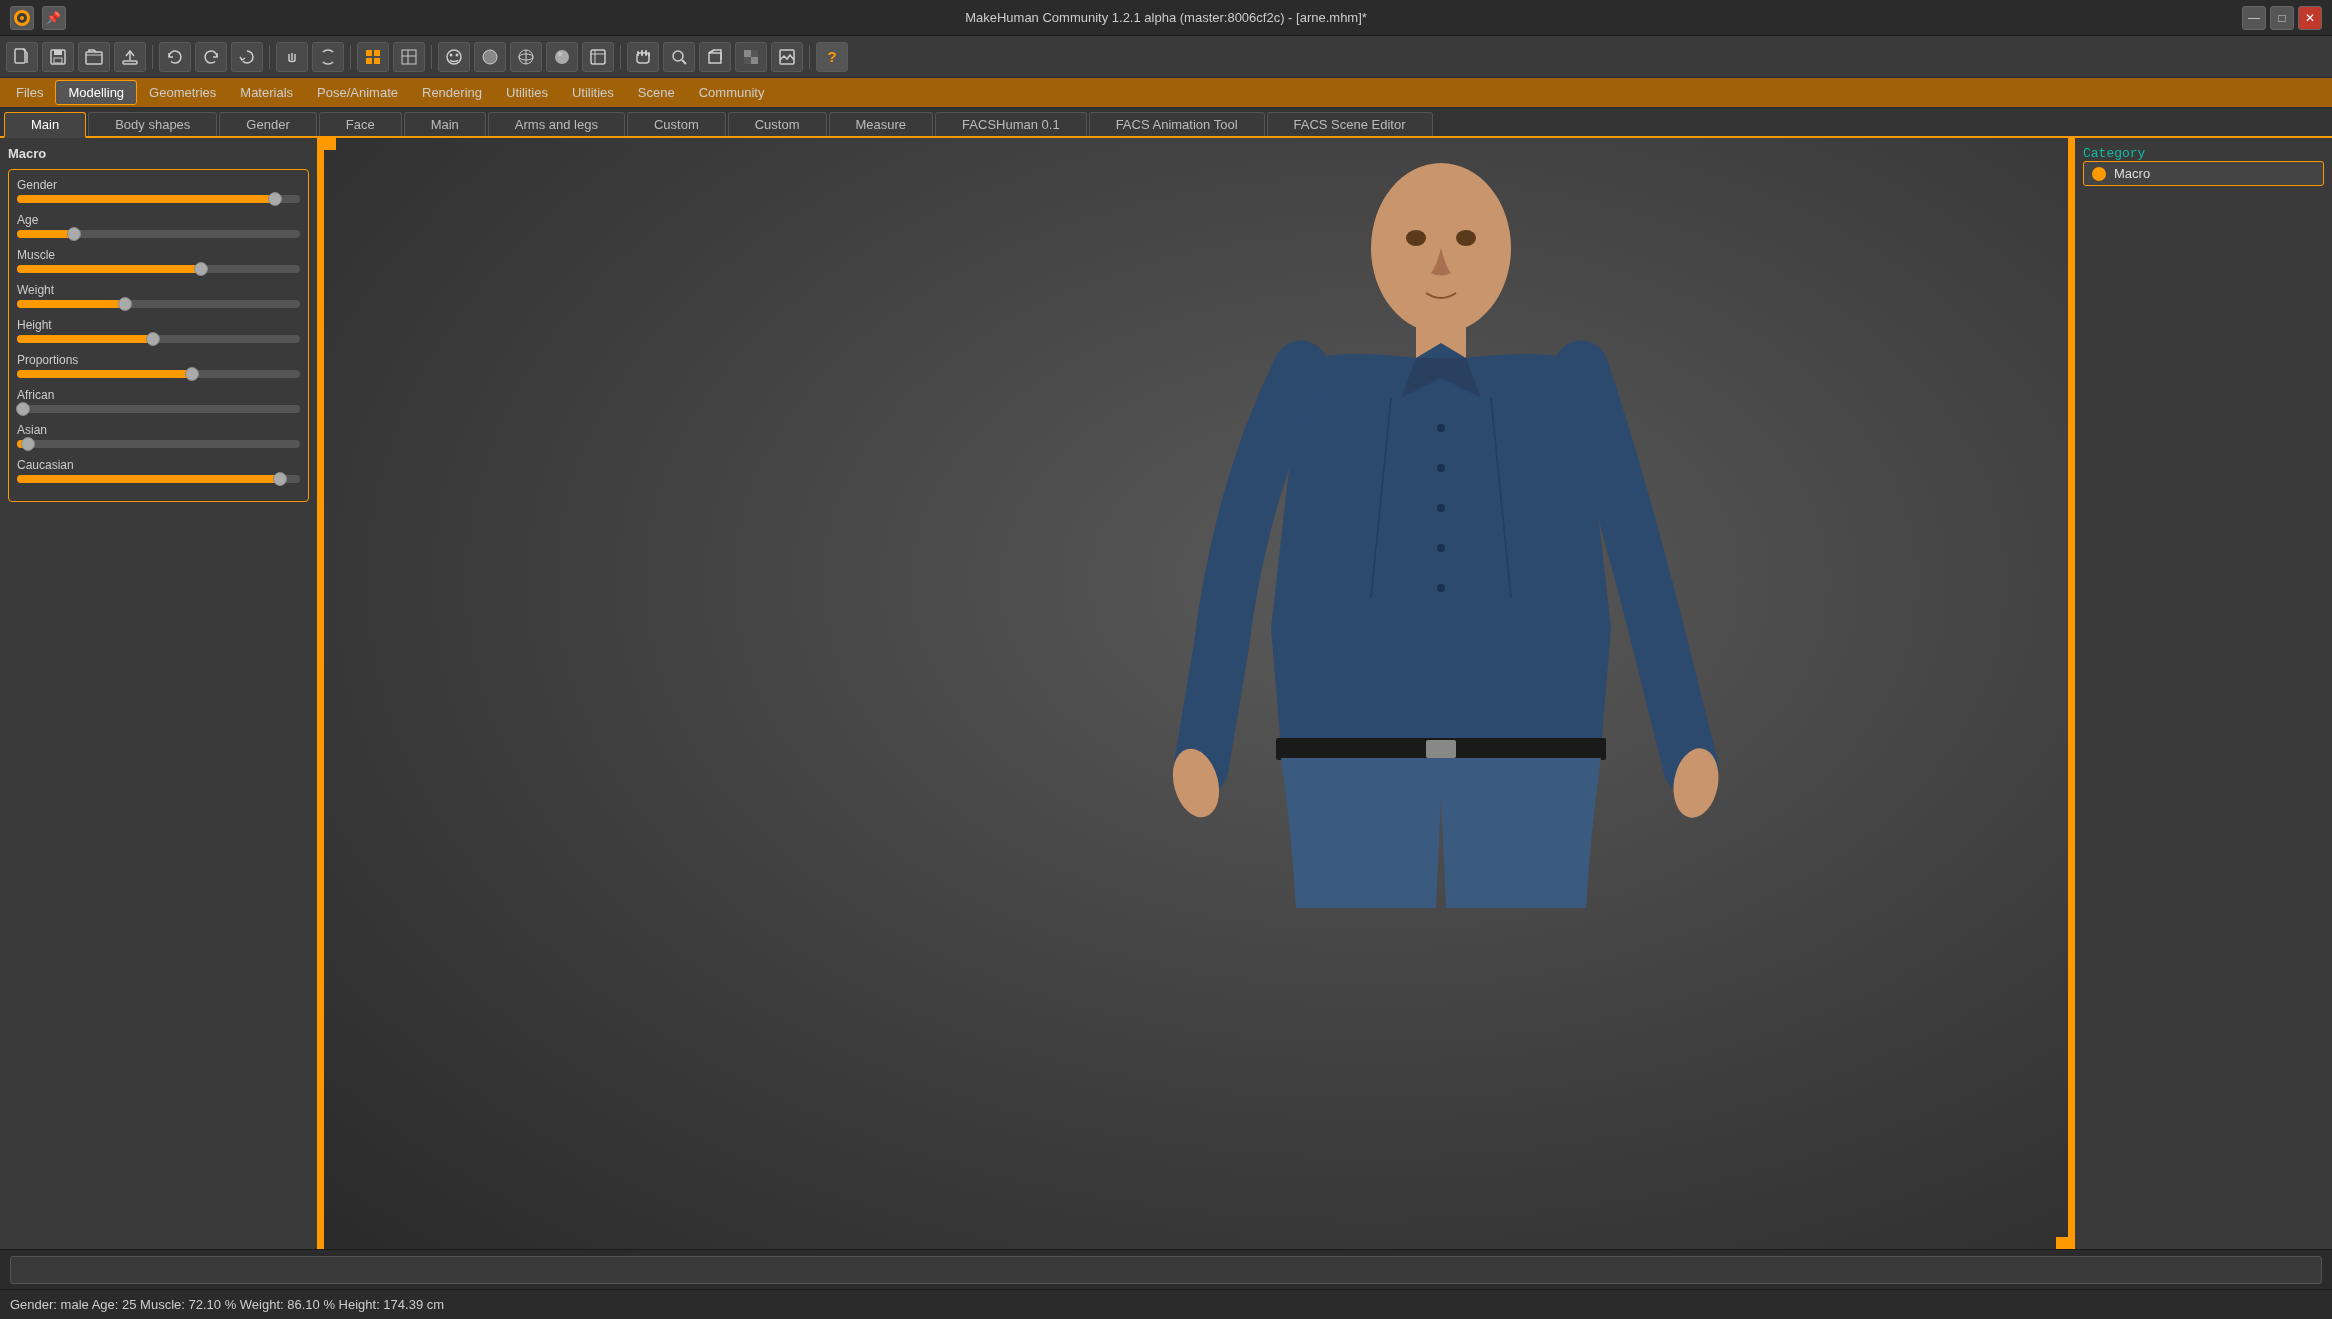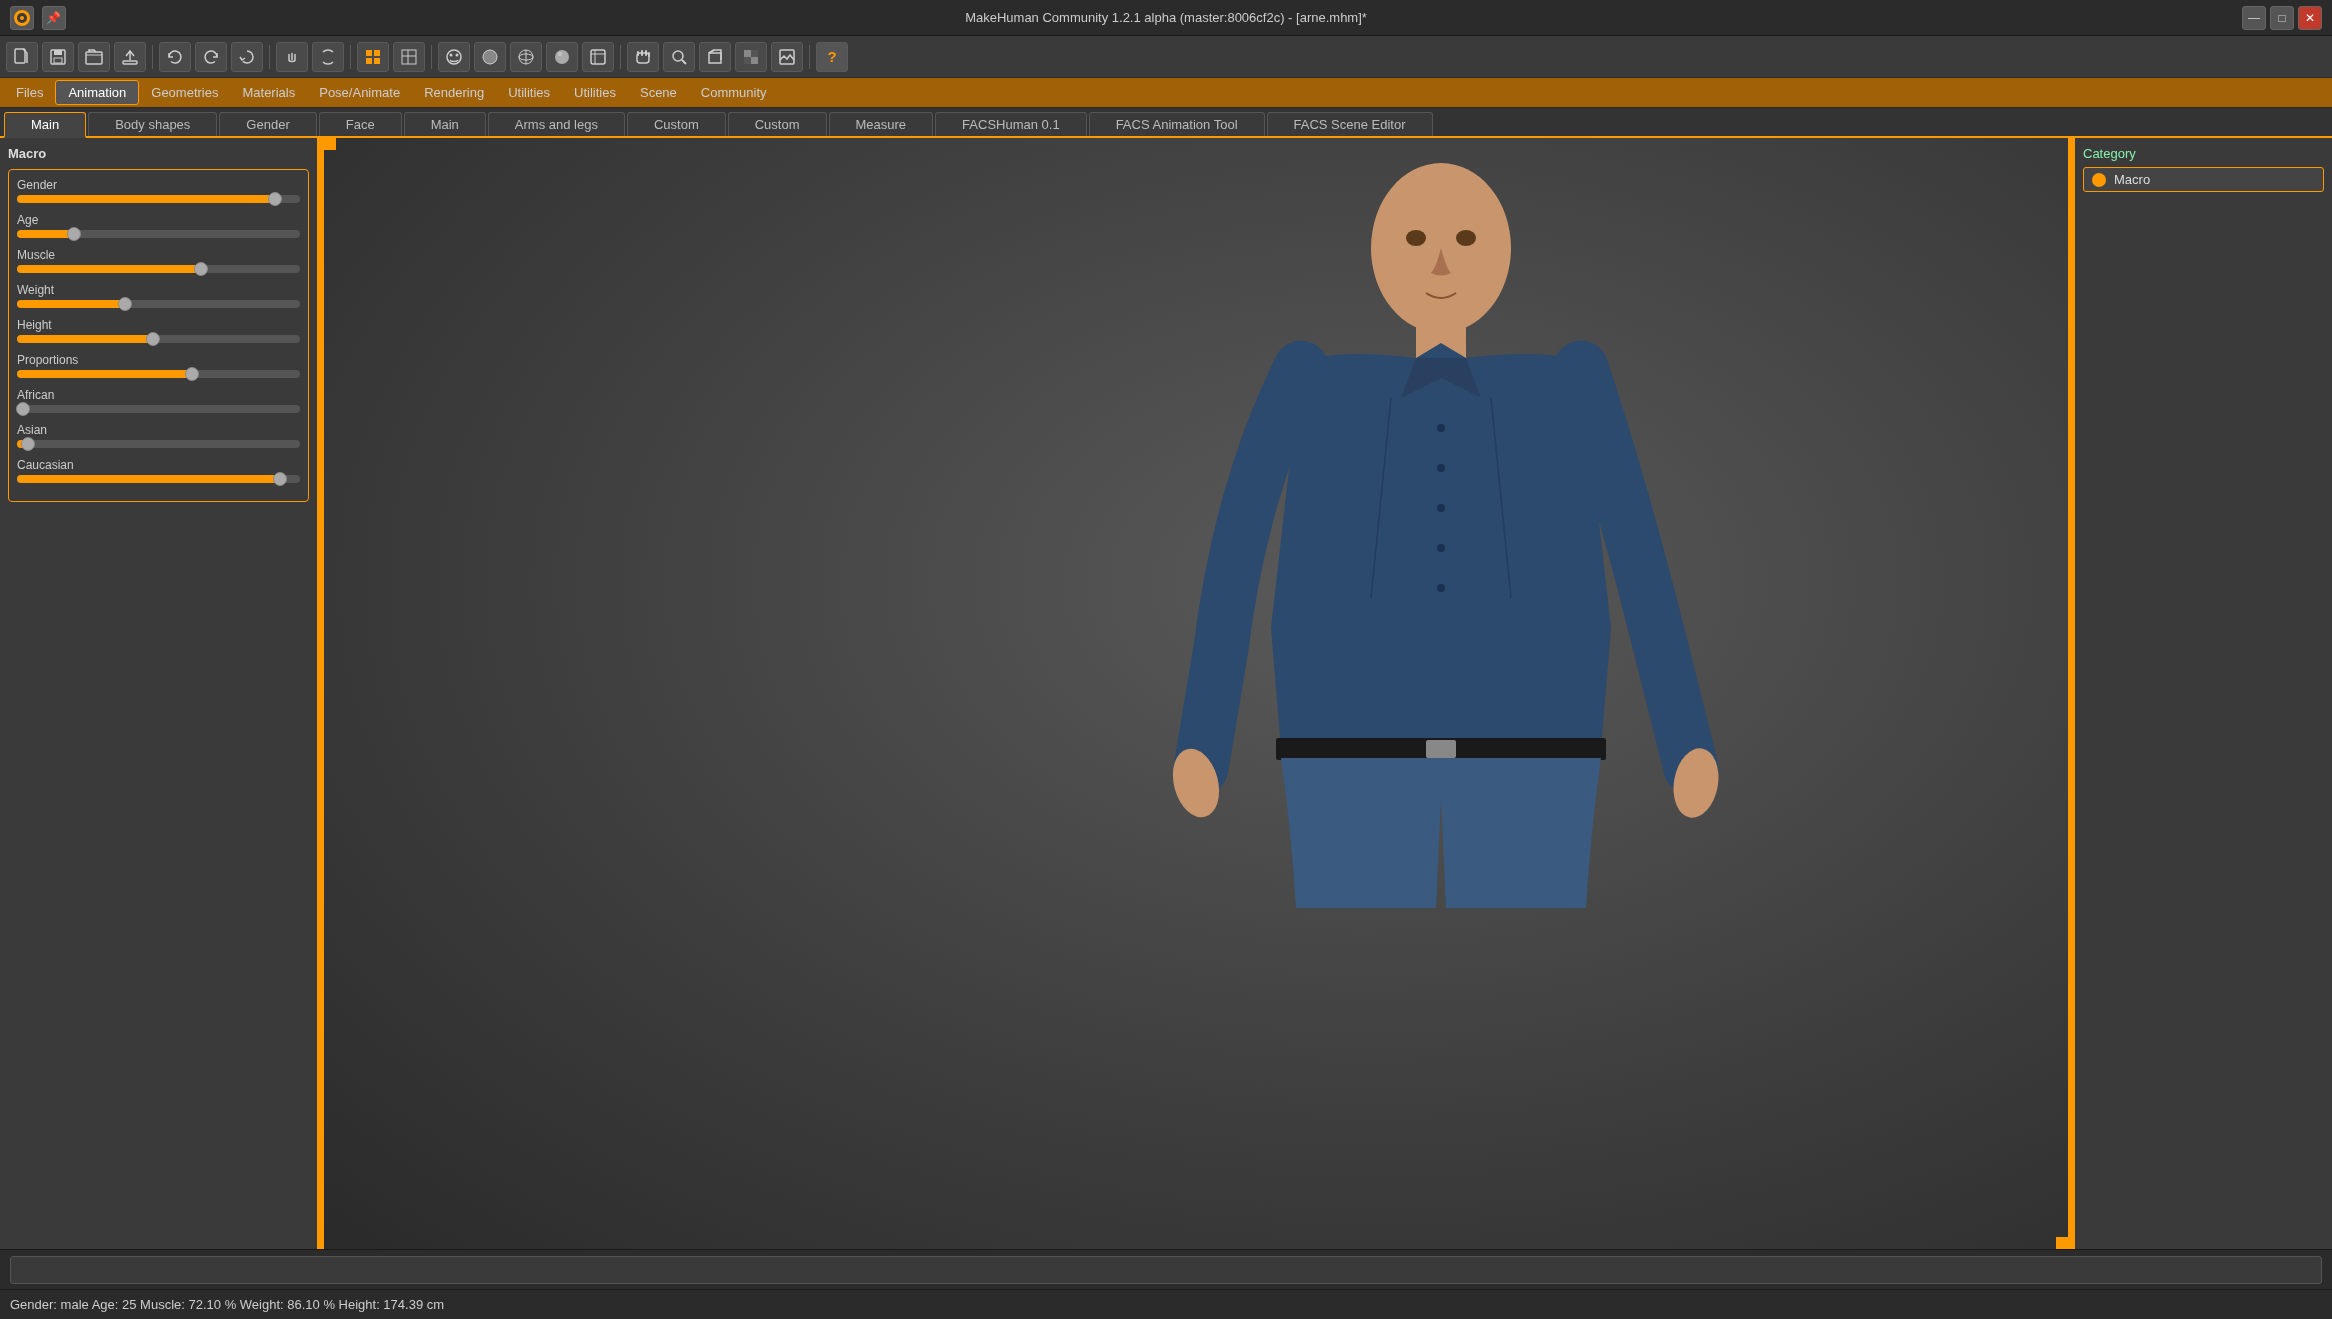--- a/index.html
+++ b/index.html
@@ -206,22 +206,22 @@
     
     #right-panel {
       width: 260px;
       background: #3a3a3a;
       border-left: 3px solid #f90;
       padding: 8px;
       flex-shrink: 0;
     }
     .category-label {
       font-size: 13px;
-      color: #86efac;
-      margin-bottom: 6px;
+      color: #14b8a6;
+      font-family: Liberation Mono, monospace;
     }
     .category-item {
       display: flex;
       align-items: center;
       gap: 8px;
       padding: 4px 8px;
       border: 1px solid #f90;
       border-radius: 3px;
       background: #444;
       cursor: pointer;
@@ -452,21 +452,21 @@
           <rect x="2" y="2" width="14" height="14" rx="1" fill="none" stroke="#ccc" stroke-width="1.5"></rect>
           <path d="M2 12l4-4 3 3 3-4 4 5" fill="none" stroke="#ccc" stroke-width="1.5"></path>
         </svg>
     </div>
     <div class="toolbar-sep"></div>
     <div class="toolbar-btn" style="background:#555; color:#f90; font-weight:bold; font-size:15px;">?</div>
   </div>
 
   <div id="menubar">
     <div class="menu-item">Files</div>
-    <div class="menu-item active">Animation</div>
+    <div class="menu-item active">Modelling</div>
     <div class="menu-item">Geometries</div>
     <div class="menu-item">Materials</div>
     <div class="menu-item">Pose/Animate</div>
     <div class="menu-item">Rendering</div>
     <div class="menu-item">Utilities</div>
     <div class="menu-item">Utilities</div>
     <div class="menu-item">Scene</div>
     <div class="menu-item">Community</div>
   </div>
 

